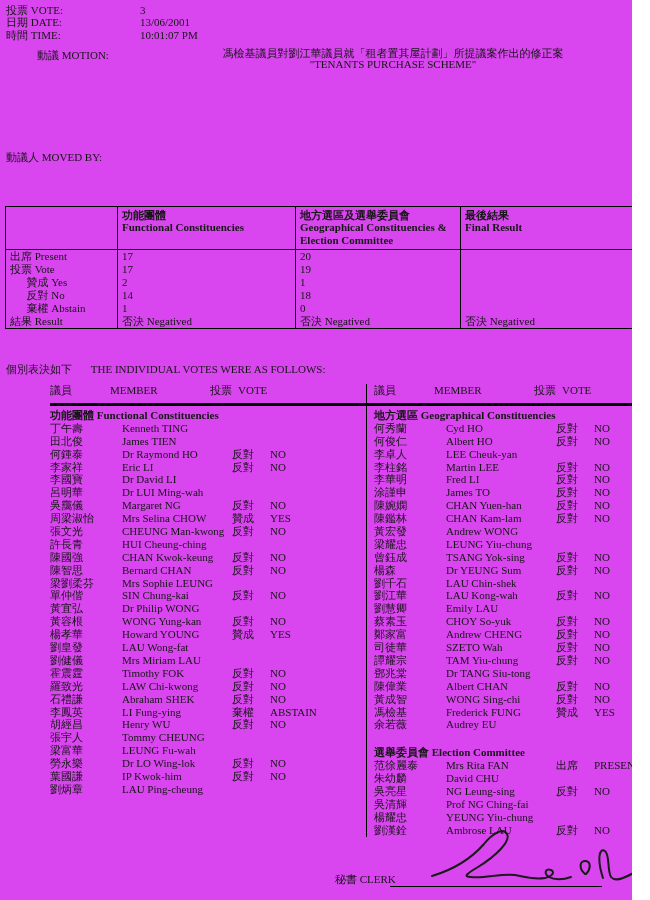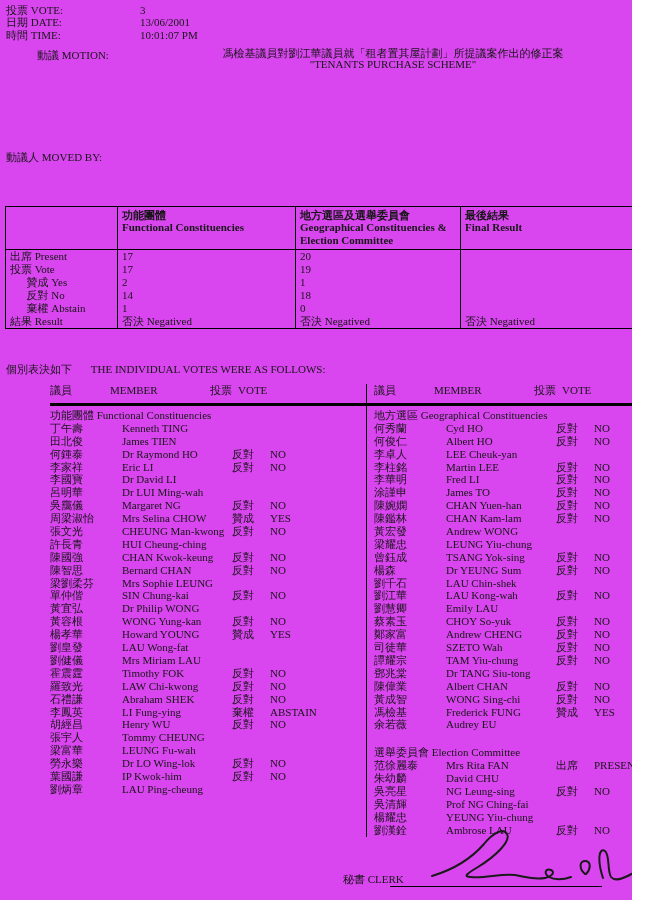--- a/index.html
+++ b/index.html
@@ -24,25 +24,25 @@
   table.summary thead th{border-bottom:1.6px solid #000;font-weight:bold;padding:2px 4px 3px;line-height:12.3px;}
   table.summary tbody td{line-height:13.1px;white-space:pre;}
   
   .ind-title{position:absolute;top:362px;left:6px;}
   .ind-title .en{margin-left:16px;}
   .votes{position:absolute;top:384px;left:5px;width:643px;display:flex;align-items:flex-start;margin-left:45px;}
   .votes .rule{position:absolute;top:19px;left:0;width:643px;height:2.6px;background:#000;}
   .half-left{width:316px;flex:0 0 316px;}
   .half-right{width:327px;flex:0 0 327px;border-left:1.6px solid #000;padding-left:7px;box-sizing:border-box;}
   .vhead{display:grid;grid-template-columns:60px 100px 28px auto;height:21px;line-height:13px;}
-  .vtitle{font-weight:normal;line-height:12.9px;margin-top:4px;}
+  .vtitle{font-weight:bold;line-height:12.9px;margin-top:4px;}
   .vrow{display:grid;grid-template-columns:72px 110px 38px auto;line-height:12.9px;height:12.9px;overflow:visible;white-space:nowrap;}
   .spacer{height:11px;}
   
-  .clerk-label{position:absolute;left:343px;top:872px;}
+  .clerk-label{position:absolute;left:335px;top:872px;}
   .clerk-line{position:absolute;left:390px;top:886px;width:212px;border-top:1.6px solid #000;}
   .signature{position:absolute;left:426px;top:824px;width:216px;height:64px;}
 </style>
 </head>
 <body>
 
 <div class="page">
 
   <div class="meta">
 

